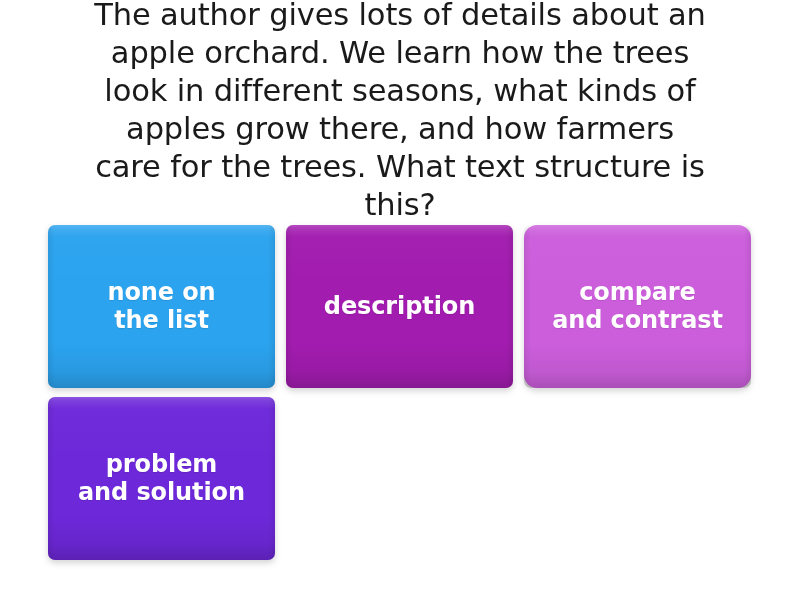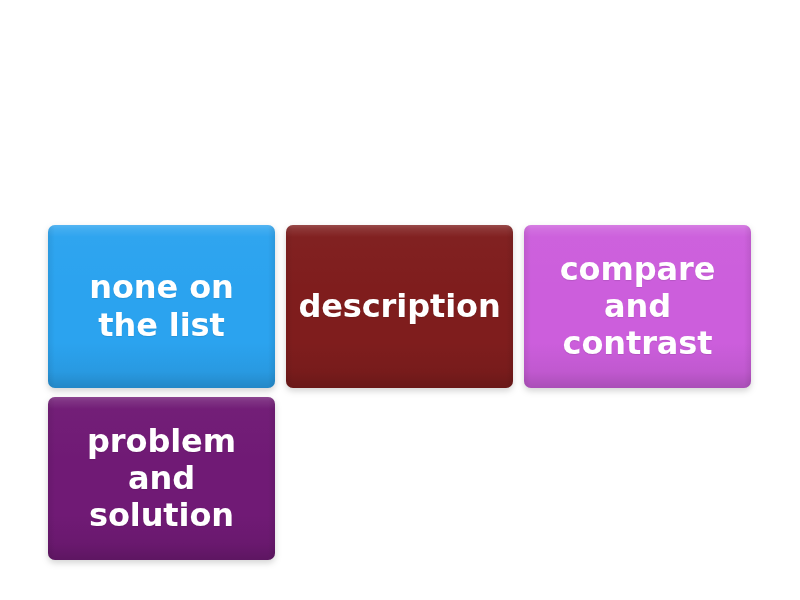--- a/index.html
+++ b/index.html
@@ -112,51 +112,54 @@
         rgba(0,0,0,0.08) 100%);
     pointer-events: none;
   }
 
   .answer-label {
     position: relative;
     z-index: 2;
     color: #ffffff;
     font-family: "DejaVu Sans", "Liberation Sans", sans-serif;
     font-weight: bold;
-    font-size: 32px;
+    font-size: 24px;
     line-height: 1.16;
     text-align: center;
     letter-spacing: -0.1px;
     white-space: pre-line;
     text-shadow: 0 1px 1px rgba(0,0,0,0.10);
   }
 </style>
 </head>
 <body>
 
 <div class="quiz-root">
 
+  <div class="question-area">
+    <div class="question-text">The author gives lots of details about an apple orchard. We learn how the trees look in different seasons, what kinds of apples grow there, and how farmers care for the trees. What text structure is this?</div>
+  </div>
 
   <div class="answers-grid">
 
     <div class="answer-tile" style="background-color: rgb(43, 163, 239);">
       <span class="answer-label">none on
 the list</span>
     </div>
 
 
-    <div class="answer-tile" style="background-color: #7f1d1d;">
+    <div class="answer-tile" style="background-color: #a21caf;">
       <span class="answer-label">description</span>
     </div>
 
 
-    <div class="answer-tile" style="background-color: rgb(204, 94, 220);">
+    <div class="answer-tile" style="background-color: rgb(204, 94, 220); border-radius: 13px;">
       <span class="answer-label">compare
 and contrast</span>
     </div>
 
-    <div class="answer-tile" style="background-color: #701a75; justify-content: center;">
+    <div class="answer-tile" style="background-color: #6d28d9; justify-content: center;">
       <span class="answer-label">problem
 and solution</span>
     </div>
 
   </div>
 </div>
 
 </body></html>

